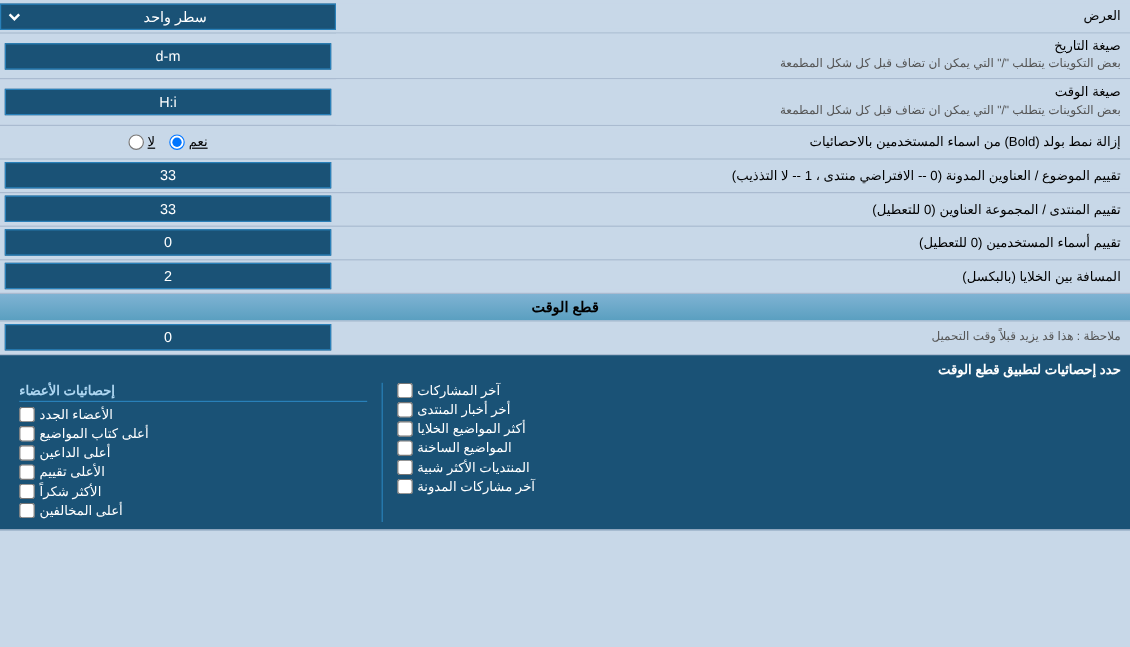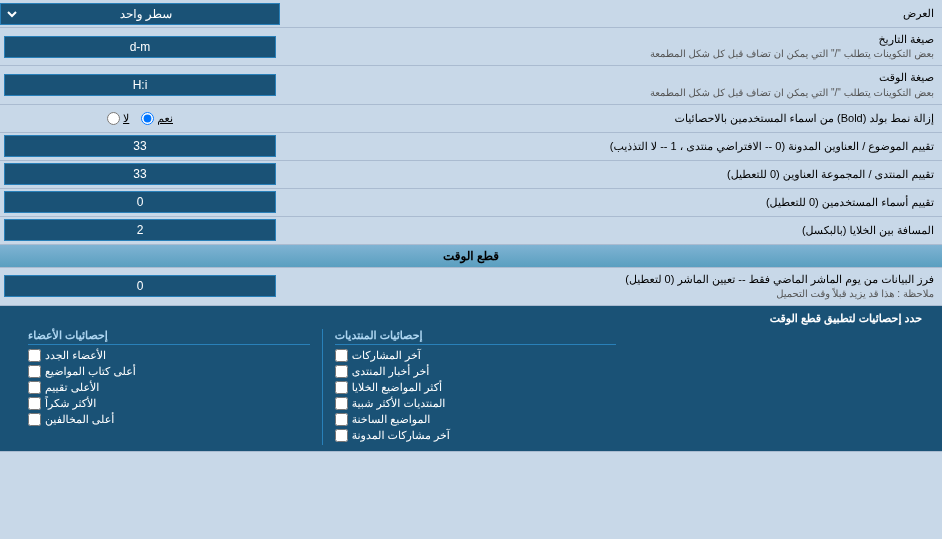--- a/index.html
+++ b/index.html
@@ -100,21 +100,21 @@
     .radio-item {
       display: flex;
       gap: 3px;
       font-size: 11px;
       text-decoration: underline;
     }
 
     
     .stats-section {
       background: #1a5276;
-      padding: 6px 20px;
+      padding: 6px 8px;
       border-bottom: 1px solid #aabbd0;
     }
 
     .stats-section-title {
       color: #fff;
       font-size: 11px;
       font-weight: bold;
       text-align: right;
       margin-bottom: 4px;
     }
@@ -256,57 +256,55 @@
       <input class="input-dark" type="text" value="2" style="">
     </div>
   </div>
 
   <div class="cut-time-header">
     <span>قطع الوقت</span>
   </div>
 
   <div class="row">
     <div class="row-label multi-line-label">
-      <div>فرز البيانات من يوم الماشر الماضي فقط -- تعيين الماشر (0 لتعطيل)</div>
       <div class="sub-label">ملاحظة : هذا قد يزيد قبلاً وقت التحميل</div>
     </div>
     <div class="row-input">
       <input class="input-dark" type="text" value="0" style="">
     </div>
   </div>
 
   <div class="stats-section">
     <div class="stats-section-title">
       <span>حدد إحصائيات لتطبيق قطع الوقت</span>
     </div>
     <div class="stats-grid">
 
       <div style="flex:1; padding: 0 8px;"></div>
 
       <div class="stats-col">
-        <div class="stats-col-title">إحصائيات المنتديات</div>
 
         <div class="stats-item">
           <span>آخر المشاركات</span>
           <input type="checkbox" style="">
         </div>
         <div class="stats-item">
           <span>أخر أخبار المنتدى</span>
           <input type="checkbox" style="">
         </div>
         <div class="stats-item">
           <span>أكثر المواضيع الخلايا</span>
           <input type="checkbox" style="">
         </div>
         <div class="stats-item">
+          <span>المواضيع الساخنة</span>
+          <input type="checkbox" style="">
+        </div>
+        <div class="stats-item">
           <span>المنتديات الأكثر شبية</span>
-          <input type="checkbox" style="">
-        </div>
-        <div class="stats-item">
-          <span>المواضيع الساخنة</span>
           <input type="checkbox" style="">
         </div>
         <div class="stats-item">
           <span>آخر مشاركات المدونة</span>
           <input type="checkbox" style="">
         </div>
       </div>
 
       <div class="stats-divider"></div>
 
@@ -315,20 +313,24 @@
 
         <div class="stats-item">
           <span>الأعضاء الجدد</span>
           <input type="checkbox" style="">
         </div>
         <div class="stats-item">
           <span>أعلى كتاب المواضيع</span>
           <input type="checkbox" style="">
         </div>
         <div class="stats-item">
+          <span>أعلى الداعين</span>
+          <input type="checkbox" style="">
+        </div>
+        <div class="stats-item">
           <span>الأعلى تقييم</span>
           <input type="checkbox" style="">
         </div>
         <div class="stats-item">
           <span>الأكثر شكراً</span>
           <input type="checkbox" style="">
         </div>
         <div class="stats-item">
           <span>أعلى المخالفين</span>
           <input type="checkbox" style="">

